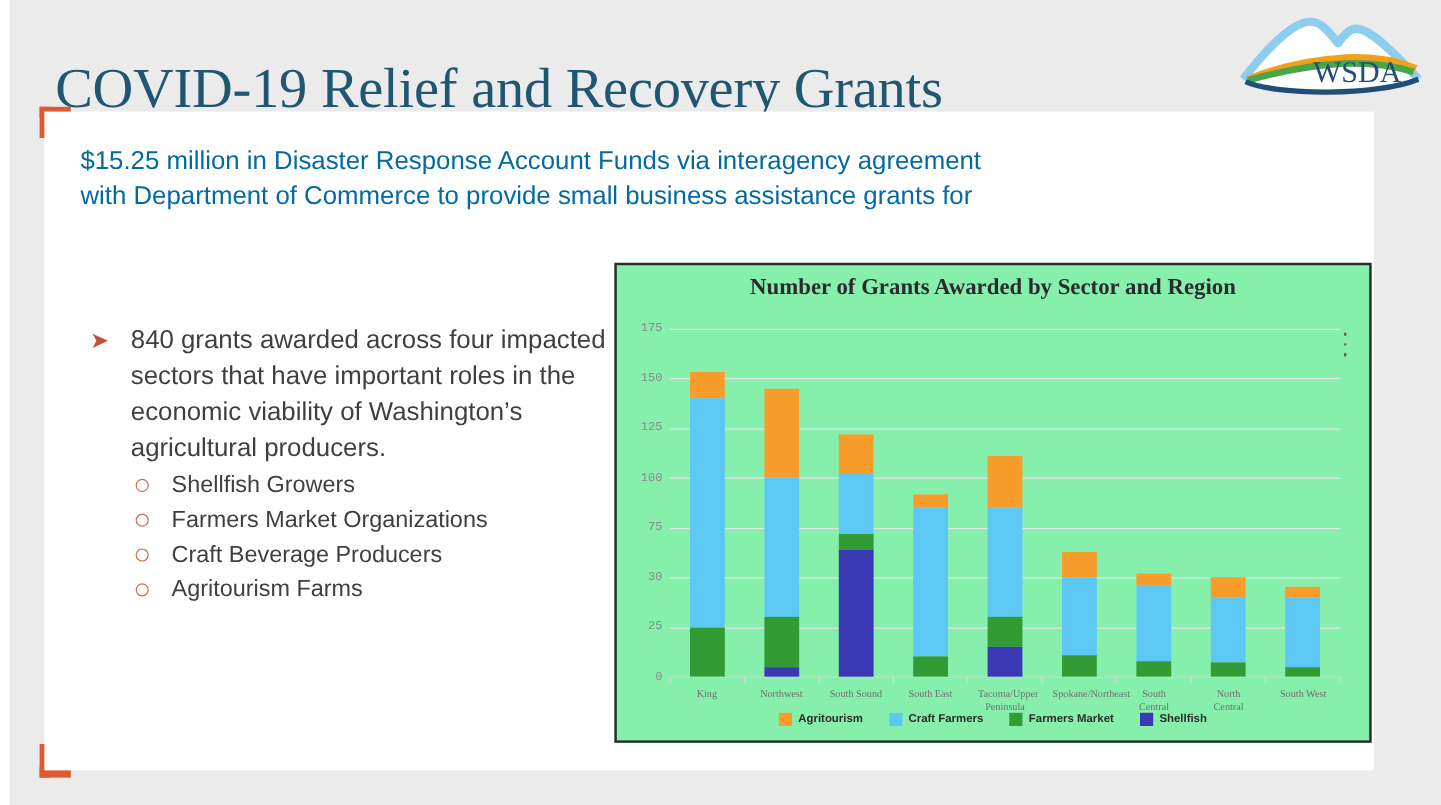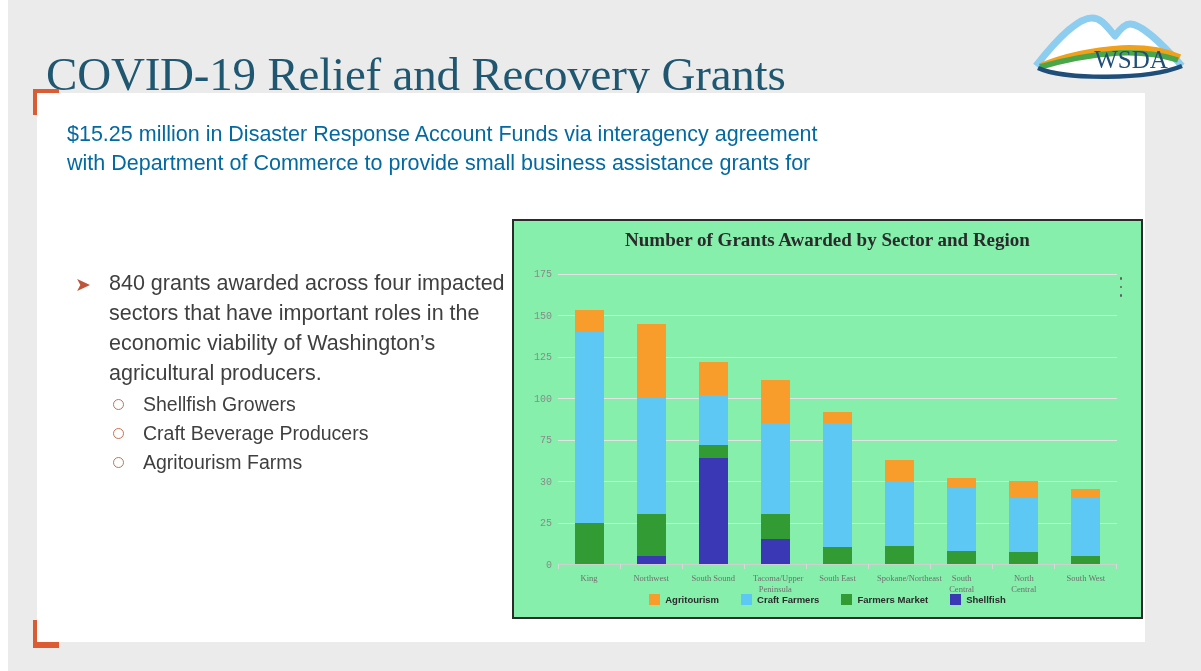--- a/index.html
+++ b/index.html
@@ -150,20 +150,24 @@
       <span class="arrow">➤</span>
       <span class="txt">840 grants awarded across four impacted sectors that have important roles in the economic viability of Washington’s agricultural producers.</span>
     </div>
     <ul class="sub-list">
       <li class="sub-item">
         <span class="circ"></span>
         <span>Shellfish Growers</span>
       </li>
       <li class="sub-item">
         <span class="circ"></span>
+        <span>Farmers Market Organizations</span>
+      </li>
+      <li class="sub-item">
+        <span class="circ"></span>
         <span>Craft Beverage Producers</span>
       </li>
       <li class="sub-item">
         <span class="circ"></span>
         <span>Agritourism Farms</span>
       </li>
     </ul>
   </div>
 
   <div id="chart-card">
@@ -225,33 +229,33 @@
               <div class="bar">
                 <div class="seg" style="height: 11.4286%; background: rgb(248, 156, 44);"></div>
                 <div class="seg" style="height: 17.1429%; background: rgb(94, 200, 245);"></div>
                 <div class="seg" style="height: 4.57143%; background: rgb(51, 155, 51);"></div>
                 <div class="seg" style="height: 36.5714%; background: rgb(59, 56, 181);"></div>
                 <div class="xlabel">South Sound</div>
               </div>
             </div>
             <div class="bar-slot">
               <div class="bar">
+                <div class="seg" style="height: 4%; background: rgb(248, 156, 44);"></div>
+                <div class="seg" style="height: 42.8571%; background: rgb(94, 200, 245);"></div>
+                <div class="seg" style="height: 5.71429%; background: rgb(51, 155, 51);"></div>
+                <div class="xlabel">South East</div>
+              </div>
+            </div>
+            <div class="bar-slot">
+              <div class="bar">
                 <div class="seg" style="height: 14.8571%; background: rgb(248, 156, 44);"></div>
                 <div class="seg" style="height: 31.4286%; background: rgb(94, 200, 245);"></div>
                 <div class="seg" style="height: 8.57143%; background: rgb(51, 155, 51);"></div>
                 <div class="seg" style="height: 8.57143%; background: rgb(59, 56, 181);"></div>
                 <div class="xlabel">Tacoma/Upper Peninsula</div>
-              </div>
-            </div>
-            <div class="bar-slot">
-              <div class="bar">
-                <div class="seg" style="height: 4%; background: rgb(248, 156, 44);"></div>
-                <div class="seg" style="height: 42.8571%; background: rgb(94, 200, 245);"></div>
-                <div class="seg" style="height: 5.71429%; background: rgb(51, 155, 51);"></div>
-                <div class="xlabel">South East</div>
               </div>
             </div>
             <div class="bar-slot">
               <div class="bar">
                 <div class="seg" style="height: 7.42857%; background: rgb(248, 156, 44);"></div>
                 <div class="seg" style="height: 22.2857%; background: rgb(94, 200, 245);"></div>
                 <div class="seg" style="height: 6.28571%; background: rgb(51, 155, 51);"></div>
                 <div class="xlabel">Spokane/Northeast</div>
               </div>
             </div>

